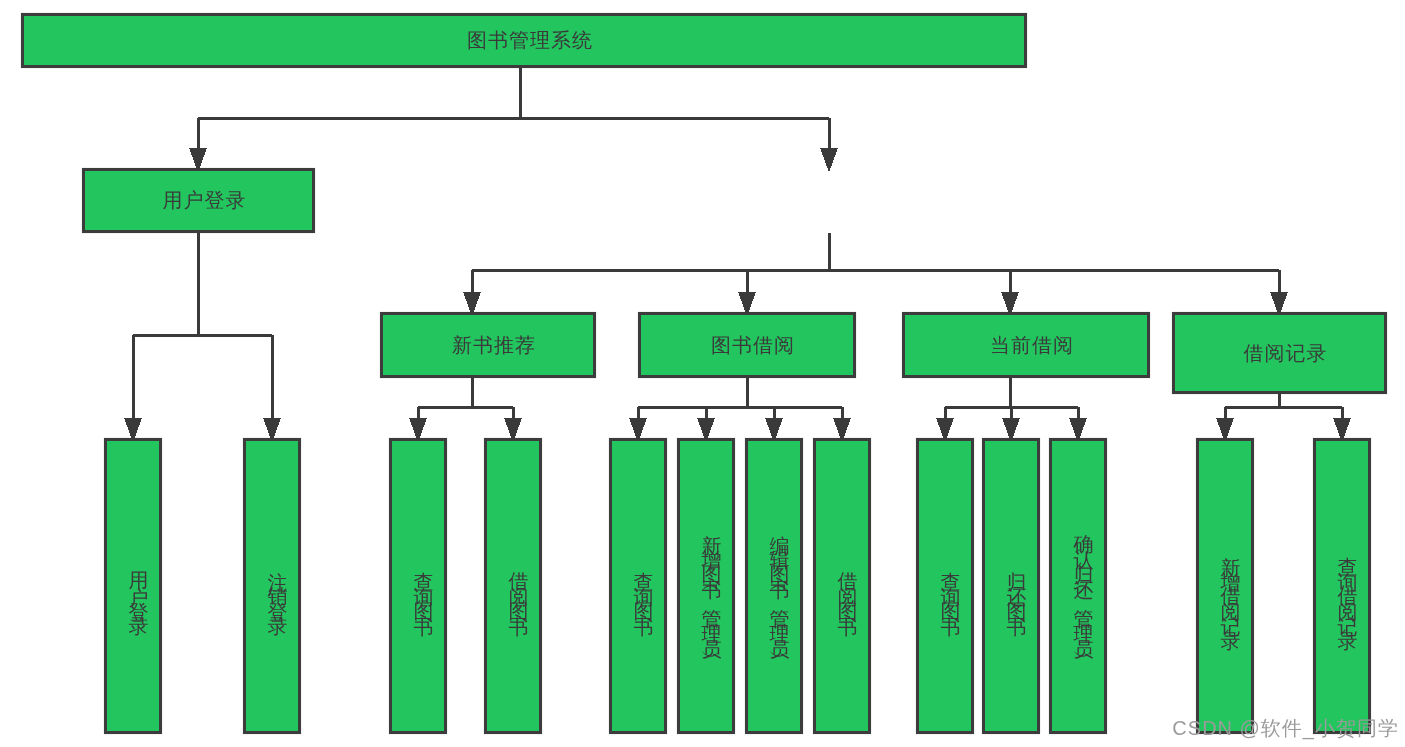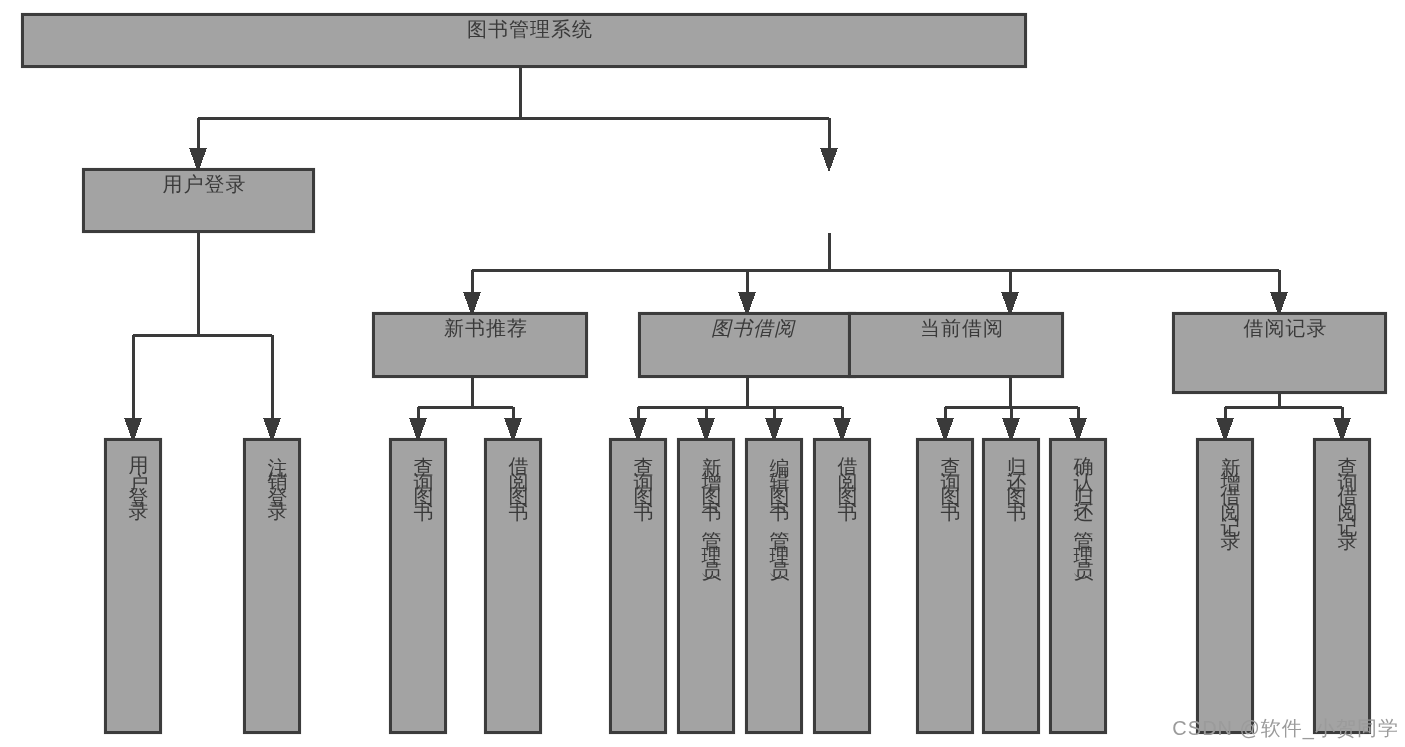--- a/index.html
+++ b/index.html
@@ -14,23 +14,23 @@
   .connectors{
     position:absolute;
     left:0;top:0;
     width:1405px;height:747px;
     z-index:1;
   }
   .box{
     position:absolute;
     box-sizing:border-box;
     border:3px solid #3c3c3c;
-    background:#a3a3a3;
+    background:#22c55e;
     display:flex;
-    align-items:flex-start;
+    align-items:center;
     justify-content:center;
     color:#3a3a3a;
     font-size:20px;
     letter-spacing:1px;
     z-index:2;
     box-shadow:0 0 1px rgba(60,60,60,0.35);
     padding-left:12px;
   }
   .vbox span{
     writing-mode:vertical-rl;
@@ -135,27 +135,27 @@
   </svg>
 
   <div class="box" style="left:21px;top:13px;width:1006px;height:55px;">
     <span>图书管理系统</span>
   </div>
 
   <div class="box" style="left:82px;top:168px;width:233px;height:65px;">
     <span>用户登录</span>
   </div>
 
-  <div class="box" style="left:372px;top:312px;width:216px;height:66px;">
+  <div class="box" style="left:380px;top:312px;width:216px;height:66px;">
     <span>新书推荐</span>
   </div>
-  <div class="box" style="left:638px;top:312px;width:218px;height:66px;font-style:italic;">
+  <div class="box" style="left:638px;top:312px;width:218px;height:66px;">
     <span>图书借阅</span>
   </div>
-  <div class="box" style="left:848px;top:312px;width:216px;height:66px;">
+  <div class="box" style="left:902px;top:312px;width:248px;height:66px;">
     <span>当前借阅</span>
   </div>
   <div class="box" style="left:1172px;top:312px;width:215px;height:82px;">
     <span>借阅记录</span>
   </div>
 
   <div class="box vbox" style="left:104px;top:438px;width:58px;height:296px;">
     <span>用户登录</span>
   </div>
   <div class="box vbox" style="left:243px;top:438px;width:58px;height:296px;">

